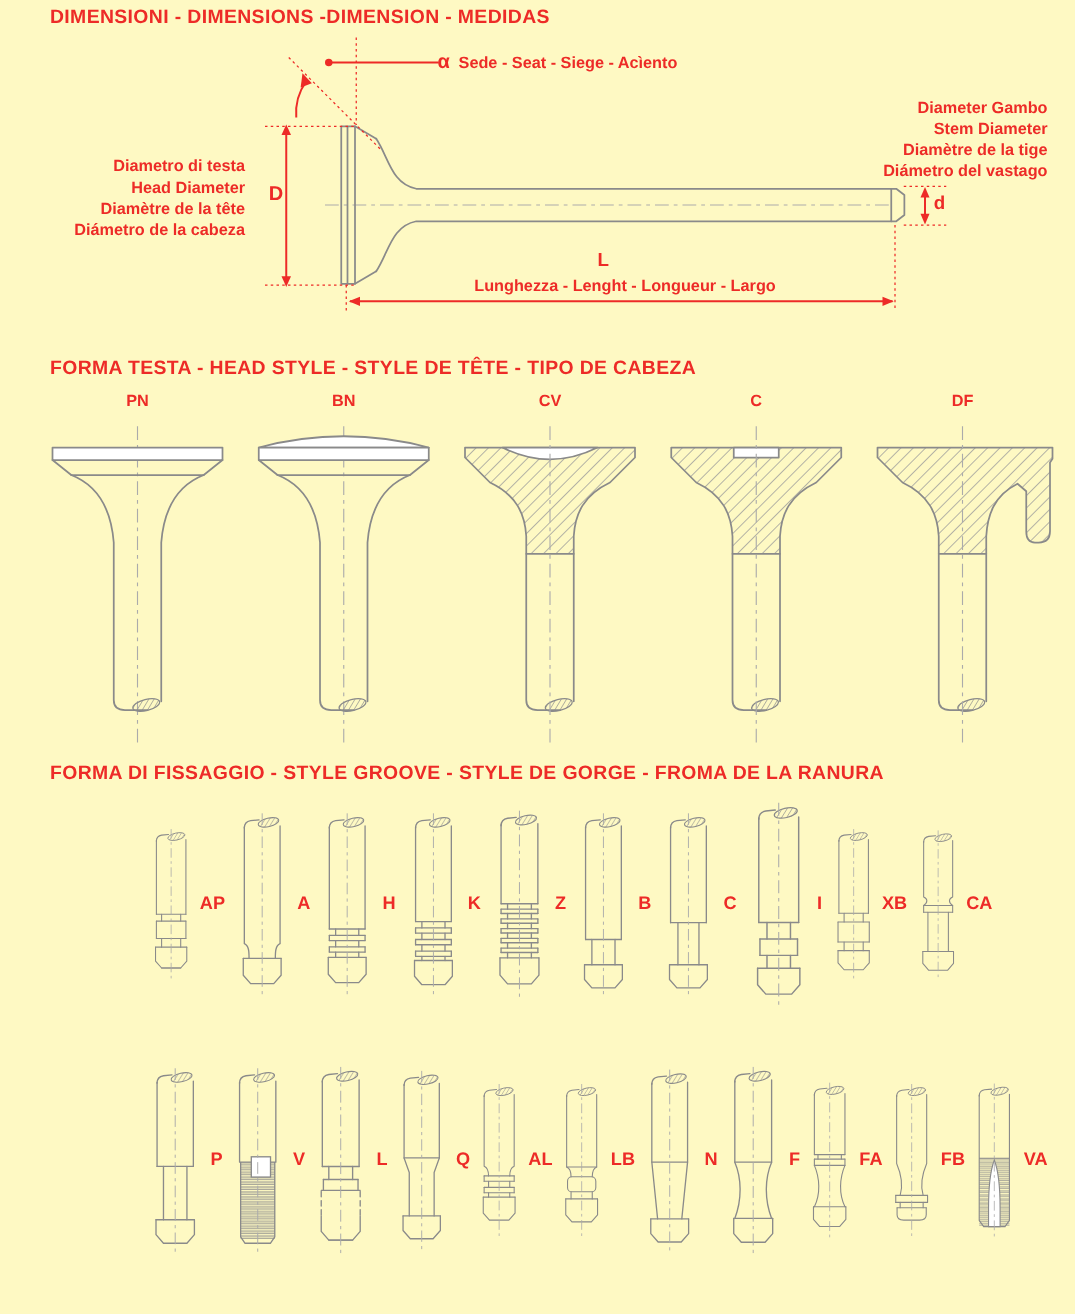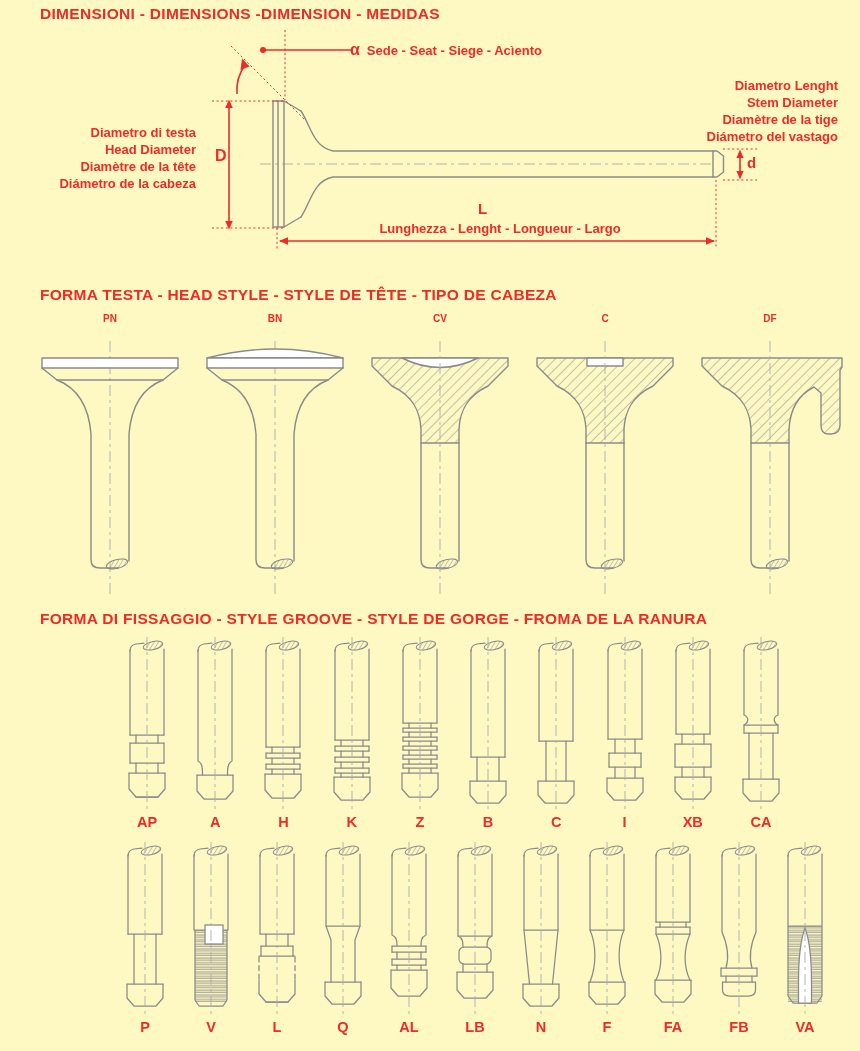--- a/index.html
+++ b/index.html
@@ -8,24 +8,24 @@
   .abs{position:absolute;}
   .sec-title{position:absolute;left:40px;font-size:15.5px;font-weight:700;letter-spacing:.3px;color:#ed2b27;white-space:nowrap;}
   .ann{position:absolute;font-size:13px;font-weight:600;color:#ed2b27;line-height:17px;white-space:nowrap;}
   .ann.right{text-align:right;}
   .sym{position:absolute;color:#ed2b27;font-weight:700;font-size:16px;}
   .alpha-row{position:absolute;left:350px;top:41px;display:flex;align-items:baseline;gap:7px;}
   .alpha-row .a{font-size:16px;font-weight:700;color:#ed2b27;}
   .alpha-row .t{font-size:13px;font-weight:700;color:#ed2b27;white-space:nowrap;}
   .headrow{position:absolute;left:30px;top:313px;width:820px;display:flex;justify-content:space-between;}
   .headcol{width:160px;display:flex;flex-direction:column;align-items:center;}
-  .headcol .lbl{height:26px;font-size:10px;font-weight:700;color:#ed2b27;}
+  .headcol .lbl{height:26px;font-size:13px;font-weight:700;color:#ed2b27;}
   .grow1{position:absolute;left:114px;top:637px;width:680px;display:flex;justify-content:space-between;}
   .grow2{position:absolute;left:112px;top:842px;width:726px;display:flex;justify-content:space-between;}
-  .gcol{width:66px;display:flex;flex-direction:column;align-items:center;}
+  .gcol{width:66px;display:flex;flex-direction:row;align-items:center;}
   .gcol .lbl{height:26px;display:flex;align-items:center;font-size:14.5px;font-weight:700;color:#ed2b27;}
   
   .ol{fill:none;stroke:#8a8a8a;stroke-width:1.4;stroke-linejoin:round;stroke-linecap:round;}
   .olf{fill:#fff;stroke:#8a8a8a;stroke-width:1.4;stroke-linejoin:round;}
   .hat{fill:url(#hatch);stroke:#8a8a8a;stroke-width:1.4;stroke-linejoin:round;}
   .hatD{fill:url(#hatchD);stroke:#8a8a8a;stroke-width:1;}
   .cl{stroke:#ababab;stroke-width:.9;stroke-dasharray:11 4 3 4;fill:none;}
   .ol2{fill:none;stroke:#8a8a8a;stroke-width:1.25;stroke-linejoin:round;stroke-linecap:round;}
   .redl{stroke:#ed2b27;stroke-width:1.6;fill:none;}
   .redd{stroke:#ed2b27;stroke-width:1;stroke-dasharray:2 2.6;fill:none;}
@@ -91,21 +91,21 @@
 
   <div class="ann right" style="left:18px;top:124px;width:178px;">
     <div>Diametro di testa</div>
     <div>Head Diameter</div>
     <div>Diamètre de la tête</div>
     <div>Diámetro de la cabeza</div>
   </div>
   <div class="sym" style="left:215px;top:147px;">D</div>
 
   <div class="ann right" style="left:618px;top:77px;width:220px;">
-    <div>Diametro Lenght</div>
+    <div>Diameter Gambo</div>
     <div>Stem Diameter</div>
     <div>Diamètre de la tige</div>
     <div>Diámetro del vastago</div>
   </div>
   <div class="sym" style="left:747px;top:154px;font-size:15px;">d</div>
 
   <div class="sym" style="left:478px;top:200px;font-size:15px;">L</div>
   <div class="ann" style="left:296px;top:220px;width:408px;text-align:center;">Lunghezza - Lenght - Longueur - Largo</div>
 
   <div class="sec-title" style="top:286px;">FORMA TESTA - HEAD STYLE - STYLE DE TÊTE - TIPO DE CABEZA</div>

